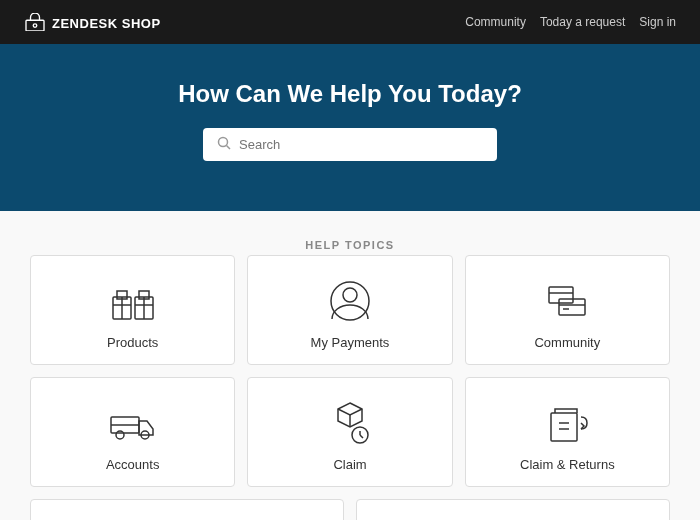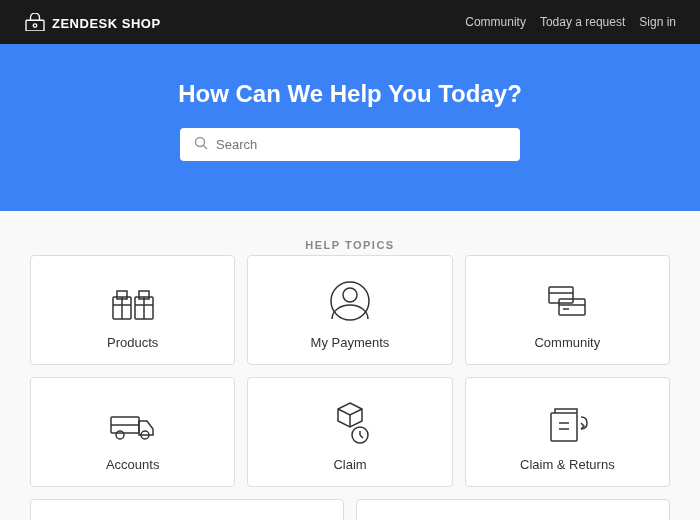--- a/index.html
+++ b/index.html
@@ -34,36 +34,36 @@
     }
     .header-nav a {
       color: #ccc;
       font-size: 12px;
       text-decoration: none;
       cursor: pointer;
     }
 
     
     .hero {
-      background: #3b82f6;
+      background: #0c4a6e;
       text-align: center;
       padding: 36px 4px 50px;
     }
     .hero h1 {
       color: #fff;
       font-size: 24px;
       font-weight: bold;
       margin-bottom: 20px;
     }
     .search-bar {
       display: flex;
       align-items: center;
       background: #fff;
       border-radius: 4px;
-      width: 340px;
+      width: 294px;
       margin: 0 auto;
       padding: 8px 14px;
       gap: 8px;
     }
     .search-icon-wrap {
       color: #999;
       font-size: 14px;
       flex-shrink: 0;
     }
     .search-input {

